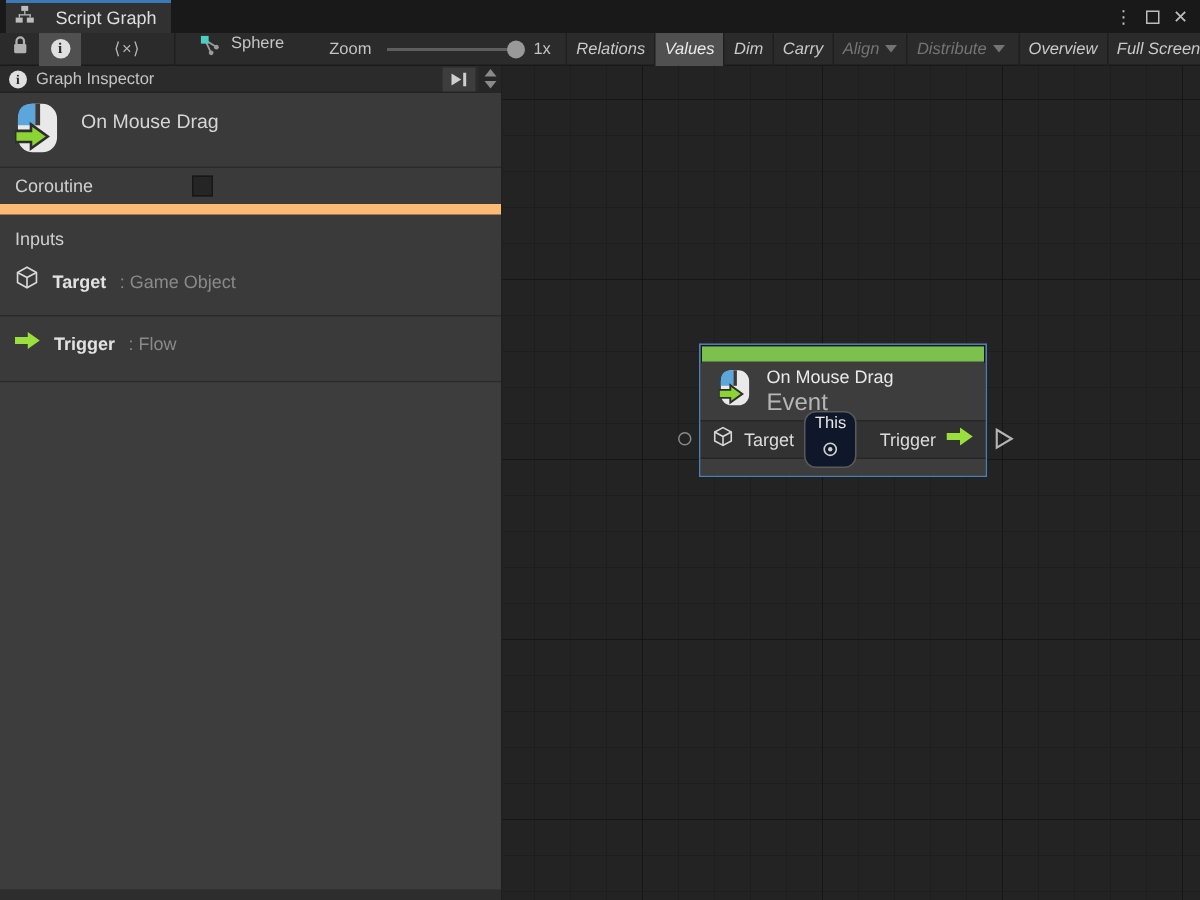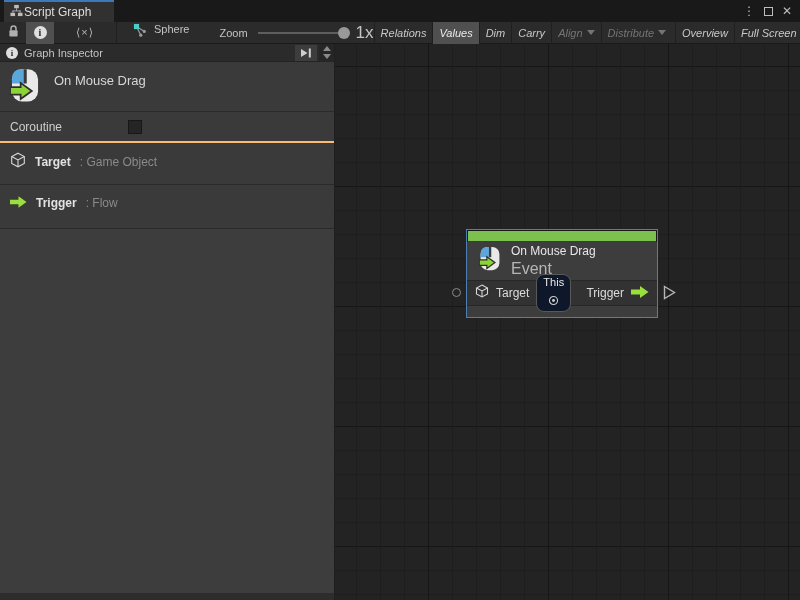--- a/index.html
+++ b/index.html
@@ -3,21 +3,21 @@
 <meta charset="utf-8">
 <style>
   * { margin:0; padding:0; box-sizing:border-box; }
   html,body { width:800px; height:600px; overflow:hidden; }
   body { font-family:"Liberation Sans", sans-serif; background:#191919; color:#c9c9c9; }
   .window { width:800px; height:600px; display:flex; flex-direction:column; background:#191919; }
 
   
   .tabbar { height:22px; background:#191919; display:flex; align-items:stretch; flex-shrink:0; }
   .tab { margin-left:4px; width:110px; background:#313131; border-top:2px solid #3c79b9;
-         display:flex; align-items:center; gap:1px; padding:0 6px;text-align:center; }
+         display:flex; align-items:center; gap:14px; padding:0 6px;text-align:center; }
   .tab-label { font-size:12px; color:#dedede; white-space:nowrap; }
   .win-controls { margin-left:auto; display:flex; align-items:center; gap:9px; padding-right:8px; }
   .menu-dots { font-size:12px; color:#bdbdbd; line-height:1; }
   .max-box { width:9px; height:9px; border:1.5px solid #bdbdbd; }
   .close-x { font-size:12px; color:#bdbdbd; line-height:1; }
 
   
   .toolbar { height:22px; background:#2b2b2b; border-bottom:1px solid #1a1a1a;
              display:flex; align-items:center; flex-shrink:0; }
   .tb-iconbtn { height:22px; display:flex; align-items:center; justify-content:center; }
@@ -27,21 +27,21 @@
   .info-circle { width:13px; height:13px; border-radius:50%; background:#dfdfdf; color:#2a2a2a;
                  font-size:10px; font-weight:bold; display:flex; align-items:center; justify-content:center;
                  font-family:"Liberation Serif", serif; }
   .v-sep { width:1px; height:22px; background:#1f1f1f; }
   .crumb { display:flex; gap:6px; margin-left:16px; }
   .crumb-label { font-size:11px; color:#c4c4c4; }
   .zoom-label { font-size:11px; color:#c4c4c4; margin-left:30px; }
   .slider { width:90px; height:12px; margin-left:10px; position:relative; }
   .slider-track { position:absolute; top:5px; left:0; right:0; height:2px; background:#5e5e5e; }
   .slider-handle { position:absolute; top:0; right:-2px; width:12px; height:12px; border-radius:50%; background:#999; }
-  .zoom-value { font-size:17px; color:#c4c4c4; margin-left:8px; }
+  .zoom-value { font-size:11px; color:#c4c4c4; margin-left:8px; margin-right:10px; }
   .tb-buttons { display:flex; height:22px; flex:1; overflow:hidden; }
   .tb-btn { display:flex; align-items:center; padding:0 6px; font-size:11px; color:#c9c9c9;
             border-left:1px solid #1f1f1f; white-space:nowrap; gap:4px;font-style:italic; }
   .tb-btn.selected { background:#505050; color:#eaeaea; }
   .tb-btn.disabled { color:#747474; }
   .tb-btn.gap { margin-left:3px; border-left:1px solid #1f1f1f; }
   .dd-arrow { width:0; height:0; border-left:4px solid transparent; border-right:4px solid transparent;
               border-top:5px solid #747474; }
 
   
@@ -58,21 +58,21 @@
               justify-content:center; margin-right:2px; }
   .updown { width:15px; height:18px; background:#262626; display:flex; flex-direction:column;
             align-items:center; justify-content:center; gap:3px; }
   .tri-up { width:0; height:0; border-left:4px solid transparent; border-right:4px solid transparent;
             border-bottom:5px solid #8a8a8a; }
   .tri-down { width:0; height:0; border-left:4px solid transparent; border-right:4px solid transparent;
               border-top:5px solid #8a8a8a; }
   .insp-title { height:50px; border-bottom:1px solid #2a2a2a; display:flex; align-items:flex-start;
                 padding:6px 10px 0 10px; gap:14px; flex-shrink:0; }
   .insp-title-text { font-size:13px; color:#d6d6d6; margin-top:5px; }
-  .insp-row-coroutine { height:31px; border-bottom:2px solid #fdba74; display:flex; align-items:center;
+  .insp-row-coroutine { height:31px; border-bottom:7px solid #fdba74; display:flex; align-items:center;
                         padding-left:10px; flex-shrink:0; }
   .coroutine-label { font-size:12px; color:#cfcfcf; width:118px; }
   .checkbox { width:14px; height:14px; background:#252525; border:1px solid #171717; }
   .insp-section { border-bottom:1px solid #2a2a2a; padding:9px 10px 12px 10px; flex-shrink:0; }
   .insp-section.outputs { padding-bottom:16px; }
   .section-heading { font-size:12px; color:#cfcfcf; margin-bottom:11px; }
   .port-row { display:flex; align-items:center; gap:9px; }
   .port-name { font-size:12px; font-weight:bold; color:#e2e2e2; }
   .port-type { font-size:12px; color:#8a8a8a; }
   .insp-empty { flex:1; background:#3d3d3d; }
@@ -230,20 +230,21 @@
         </span>
         <span class="insp-title-text">On Mouse Drag</span>
       </div>
 
       <div class="insp-row-coroutine">
         <span class="coroutine-label">Coroutine</span>
         <span class="checkbox"></span>
       </div>
 
       <div class="insp-section">
+        <div class="section-heading">Inputs</div>
         <div class="port-row">
           <span>
             <svg width="16" height="16" viewBox="0 0 16 16" fill="none" stroke="#d8d8d8" stroke-width="1.1">
               <path d="M8 1.2 L14.3 4.6 V11.4 L8 14.8 L1.7 11.4 V4.6 Z"></path>
               <path d="M1.7 4.6 L8 8 L14.3 4.6 M8 8 V14.8"></path>
             </svg>
           </span>
           <span class="port-name">Target</span>
           <span class="port-type">: Game Object</span>
         </div>

